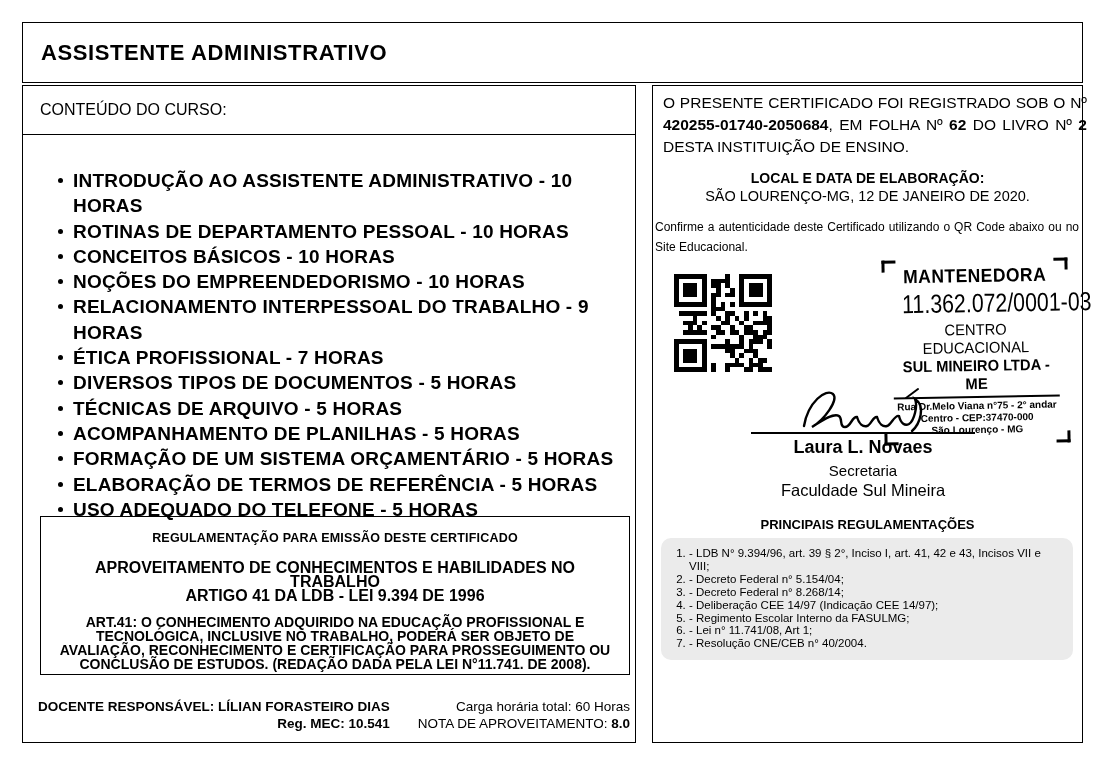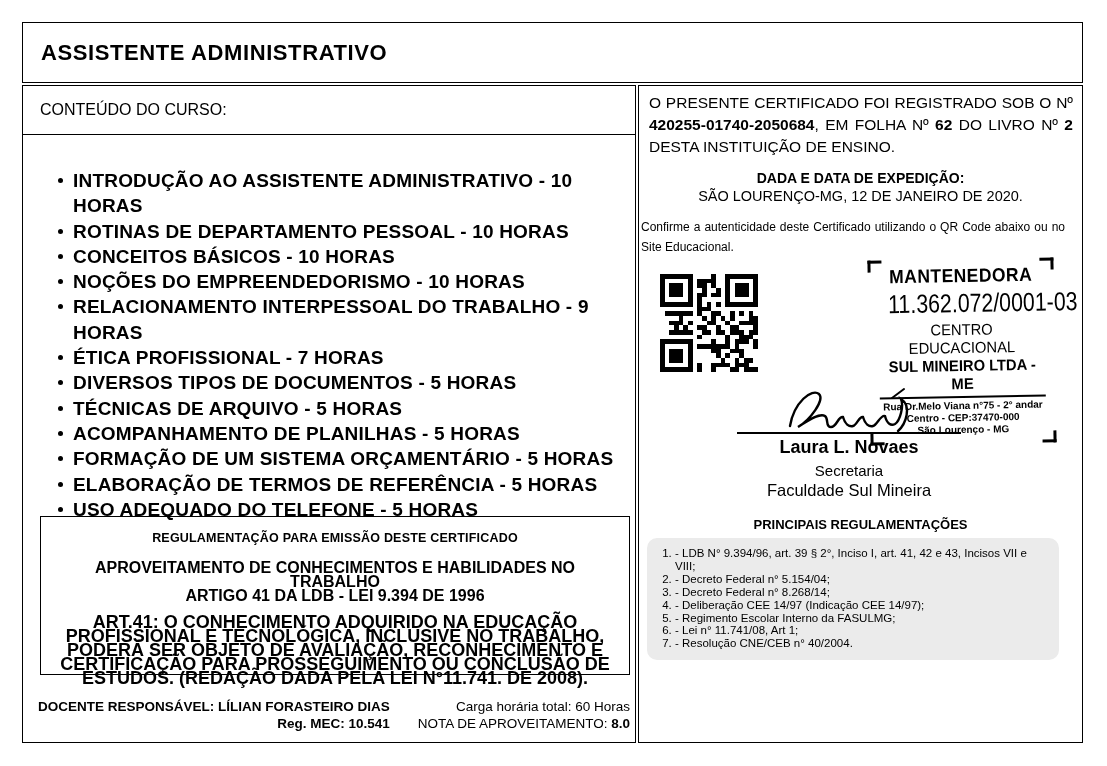--- a/index.html
+++ b/index.html
@@ -6,38 +6,38 @@
   html,body { width:1107px; height:766px; background:#ffffff; overflow:hidden;
               font-family:"Liberation Sans", sans-serif; color:#000; }
   .doc { position:absolute; left:22px; top:22px; width:1061px; height:721px; }
 
   
   .title-box { position:absolute; left:0; top:0; width:100%; height:61px;
                border:1px solid #000; display:flex; align-items:center; padding-left:18px; }
   .title { font-size:22px; font-weight:bold; letter-spacing:.6px; }
 
   
-  .content { position:absolute; top:63px; left:0; right:0; bottom:0; display:flex; gap:2px; }
+  .content { position:absolute; top:63px; left:0; right:0; bottom:0; display:flex; gap:16px; }
   .left-col  { position:relative; width:614px; border:1px solid #000; }
   .right-col { position:relative; flex:1;      border:1px solid #000; }
 
   
   .left-header { height:49px; border-bottom:1px solid #000; display:flex;
                  align-items:center; padding-left:17px; font-size:16px; }
   .topics { position:absolute; top:82px; left:35px; right:8px; list-style:none; }
   .topics li { position:relative; padding-left:15px; font-weight:bold; font-size:19px;
                line-height:25.3px; letter-spacing:.2px; }
   .topics li::before { content:""; position:absolute; left:0; top:10px; width:5px; height:5px;
                        border-radius:50%; background:#000; }
 
   .reg-box { position:absolute; left:17px; top:430px; width:590px; height:159px;
              border:1px solid #000; text-align:center; font-weight:bold; padding:14px 18px 0; }
   .reg-box .rb-title { font-size:12.5px; letter-spacing:.2px; }
   .reg-box .rb-sub   { margin-top:16px; font-size:16px; line-height:14px; }
-  .reg-box .rb-body  { margin-top:12px; font-size:18px; line-height:14px; }
+  .reg-box .rb-body  { margin-top:12px; font-size:14px; line-height:14px; }
 
   .left-footer { position:absolute; left:15px; right:5px; bottom:10px;
                  display:flex; justify-content:space-between; align-items:flex-end; }
   .docente { text-align:right; font-weight:bold; font-size:13.5px; line-height:17px; }
   .carga   { text-align:right; font-size:13.5px; line-height:17px; }
   .carga b { font-weight:bold; }
 
   
   .registration { position:absolute; top:6px; left:10px; width:424px;
                   font-size:15.5px; line-height:22px; text-align:justify; }
@@ -134,21 +134,21 @@
           <div><span>NOTA DE APROVEITAMENTO: </span><b>8.0</b></div>
         </div>
       </div>
     </div>
 
     <div class="right-col">
 
       <p class="registration"><span>O PRESENTE CERTIFICADO FOI REGISTRADO SOB O Nº </span><b>420255-01740-2050684</b><span>, EM FOLHA Nº </span><b>62</b><span> DO LIVRO Nº </span><b>2</b><span> DESTA INSTITUIÇÃO DE ENSINO.</span></p>
 
       <div class="expedition">
-        <div class="exp-label">DADA E DATA DE EXPEDIÇÃO:</div>
+        <div class="exp-label">LOCAL E DATA DE ELABORAÇÃO:</div>
         <div class="exp-value">SÃO LOURENÇO-MG, 12 DE JANEIRO DE 2020.</div>
       </div>
 
       <p class="qr-note">Confirme a autenticidade deste Certificado utilizando o QR Code abaixo ou no Site Educacional.</p>
 
       <div class="qr">
           <svg viewBox="0 0 21 21" xmlns="http://www.w3.org/2000/svg">
             <rect x="0" y="0" width="1" height="1" fill="#000"></rect>
             <rect x="1" y="0" width="1" height="1" fill="#000"></rect>
             <rect x="2" y="0" width="1" height="1" fill="#000"></rect>

